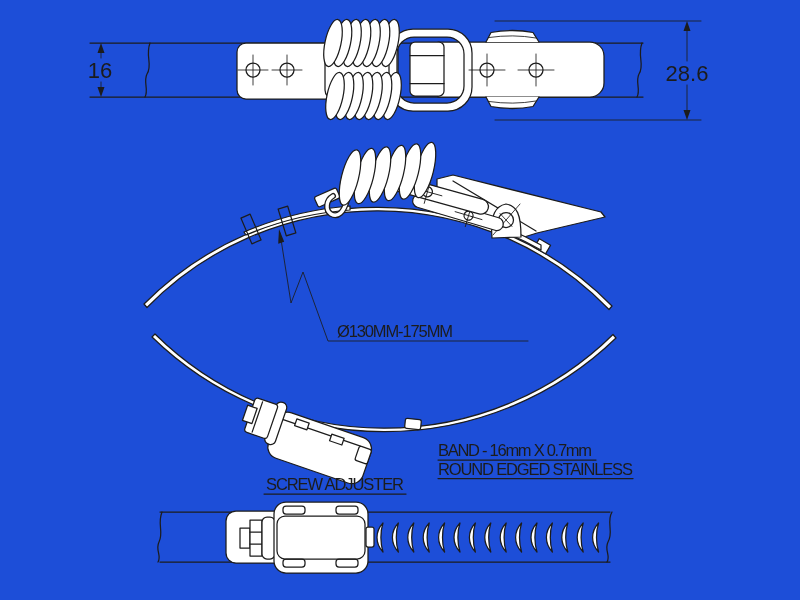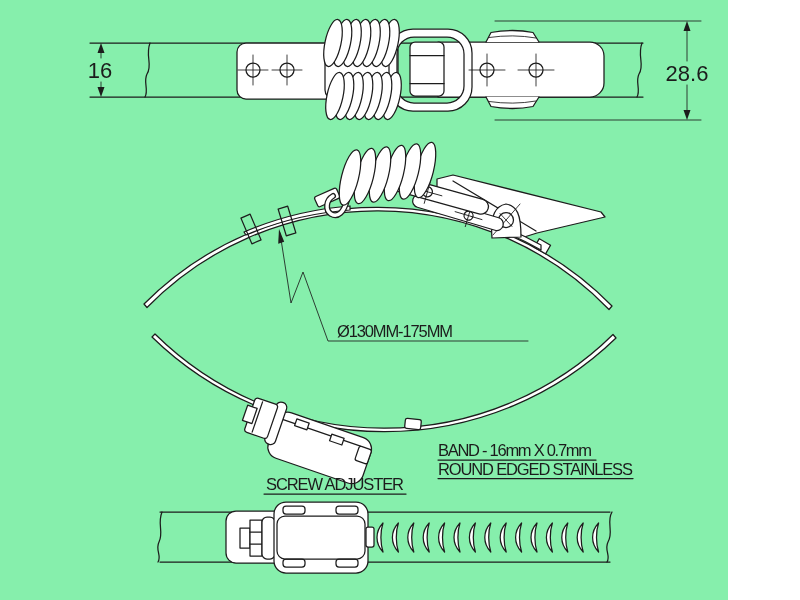--- a/index.html
+++ b/index.html
@@ -1,16 +1,16 @@
 <!DOCTYPE html>
 <html><head>
 <meta charset="utf-8">
 <style>
   html,body{margin:0;padding:0;background:#ffffff;}
-  .canvas{position:relative;width:728px;height:600px;background:#86efac;overflow:hidden;
+  .canvas{position:relative;width:800px;height:600px;background:#1d4ed8;overflow:hidden;
           font-family:"Liberation Sans", sans-serif;}
   svg{display:block;}
   .ink{stroke:#1c1c1c;fill:none;stroke-width:1.25;stroke-linecap:round;stroke-linejoin:round;}
   .thin{stroke-width:0.85;}
   .white{fill:#ffffff;}
   .solid{fill:#1c1c1c;stroke:none;}
   text{fill:#1c1c1c;stroke:none;font-family:"Liberation Sans", sans-serif;}
   .dim-text{font-size:22px;text-anchor:middle;}
   .label-text{font-size:16.5px;}
 </style>

